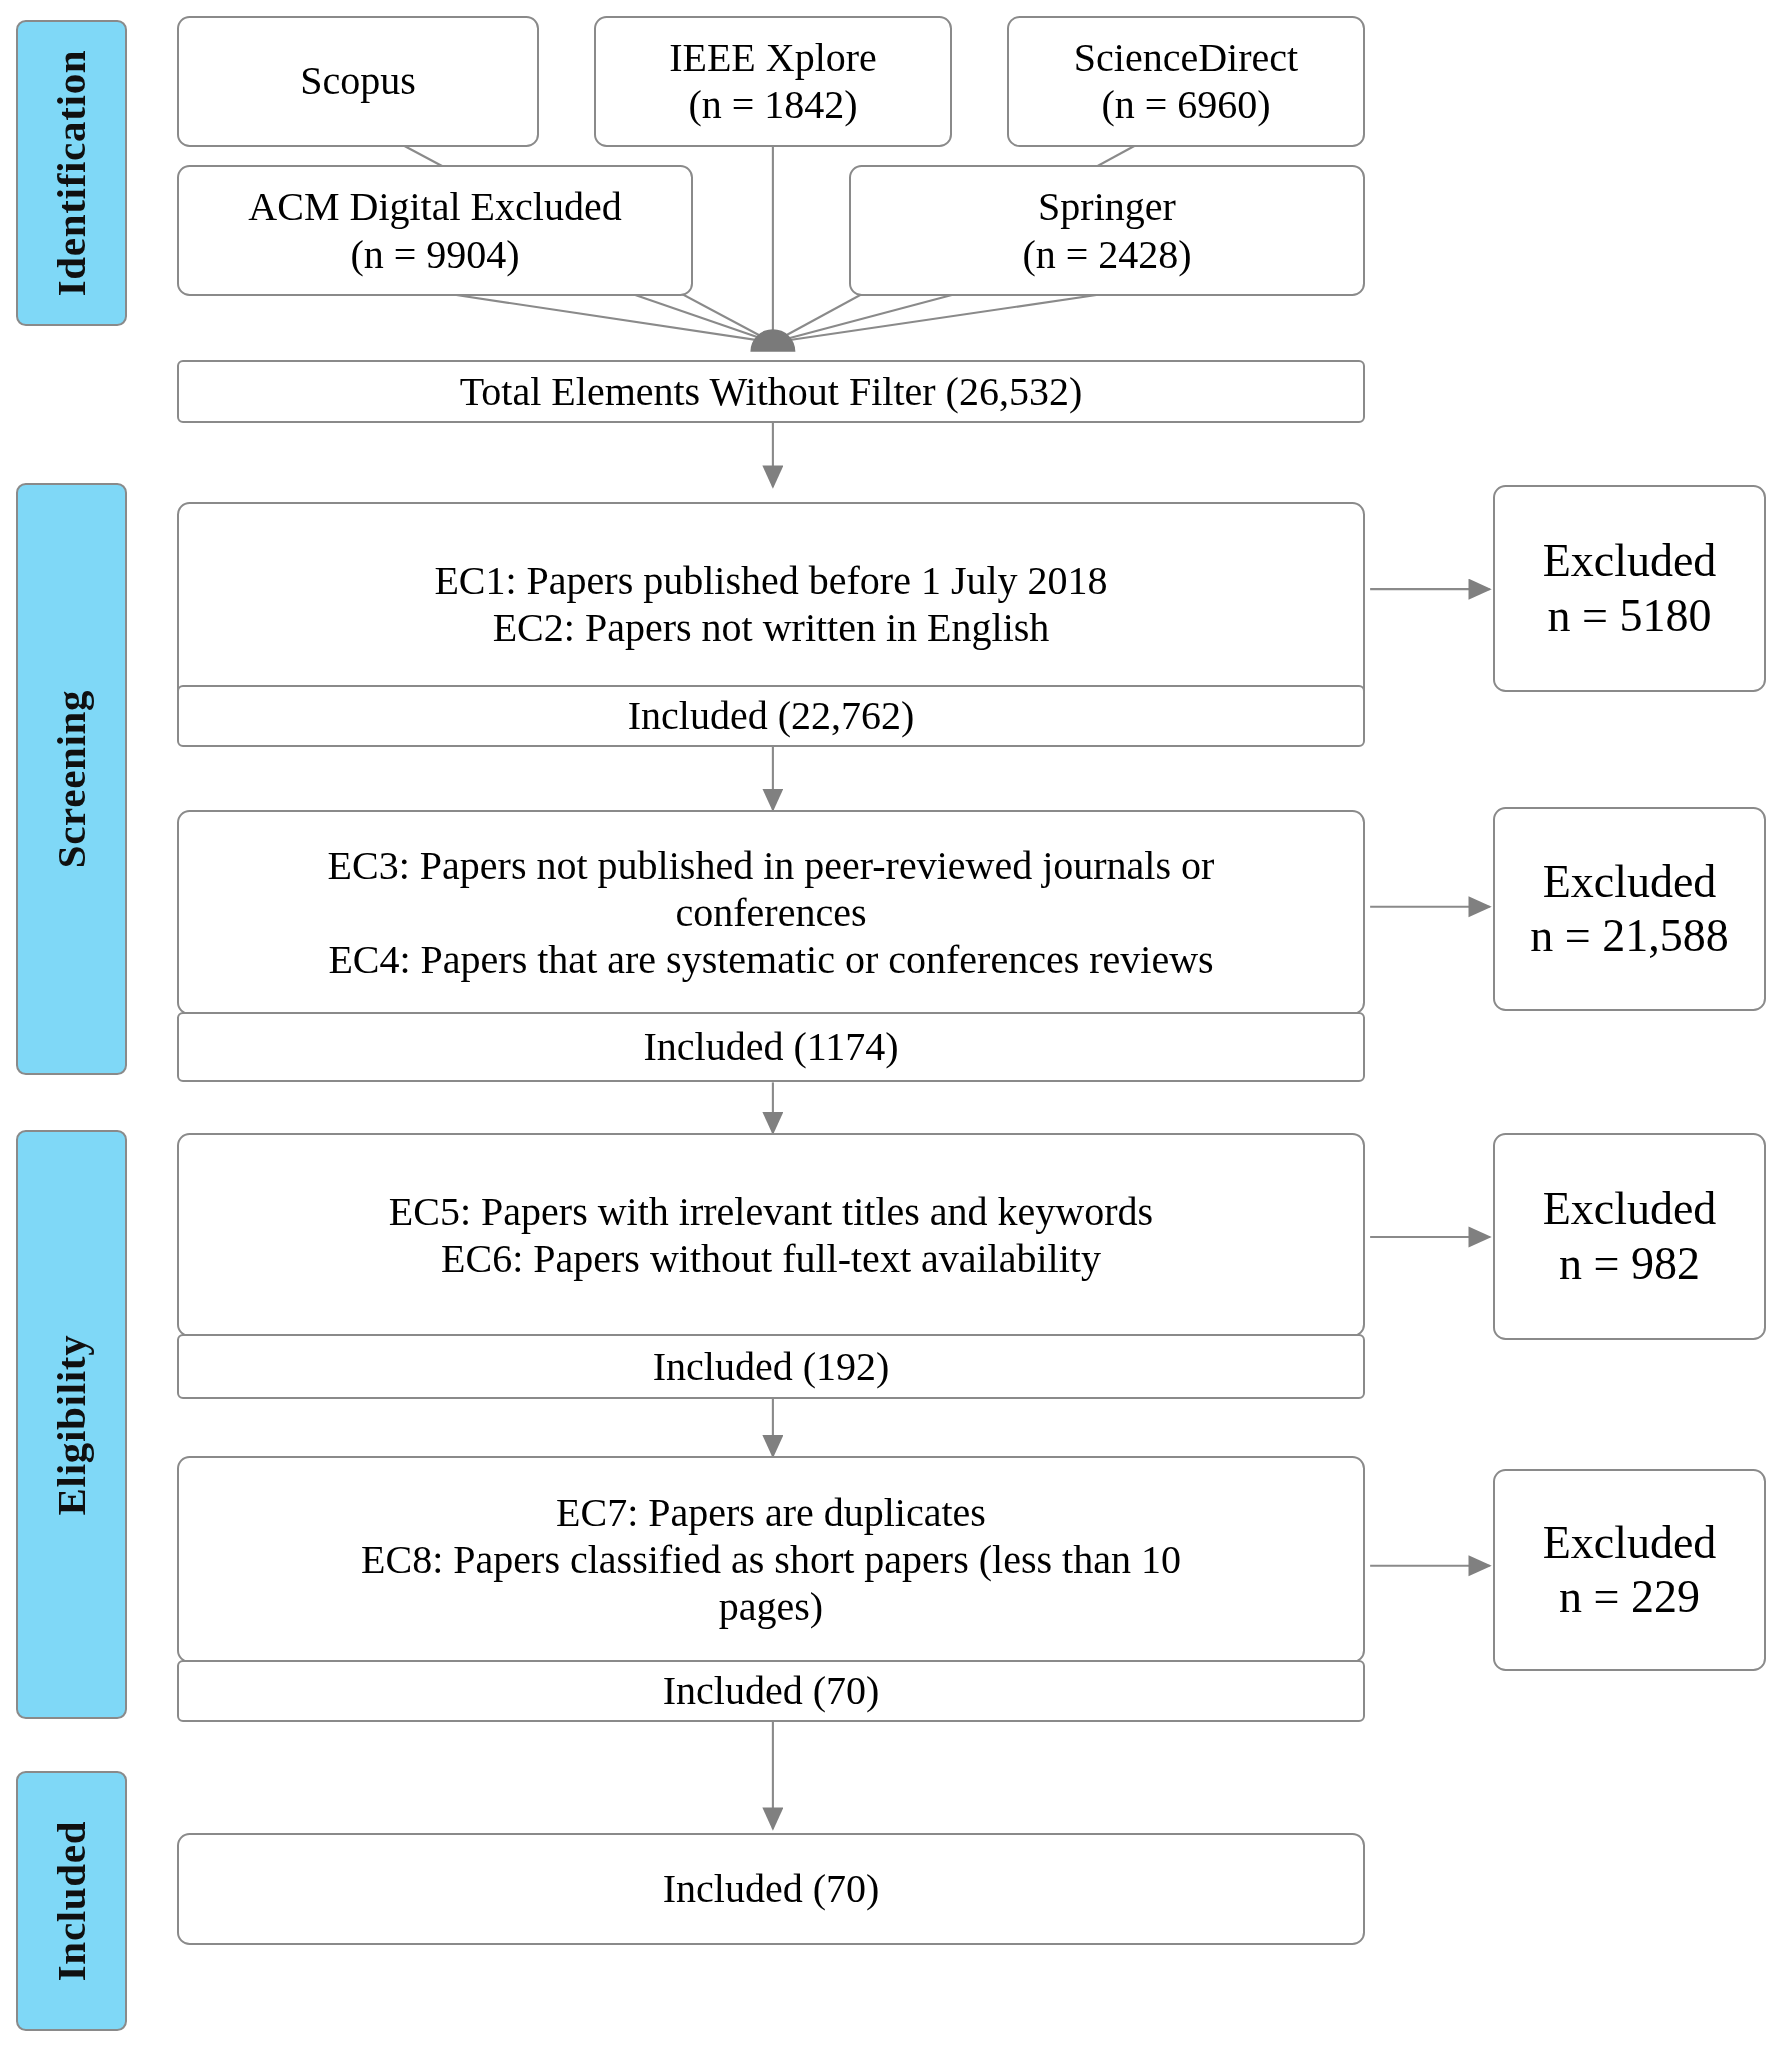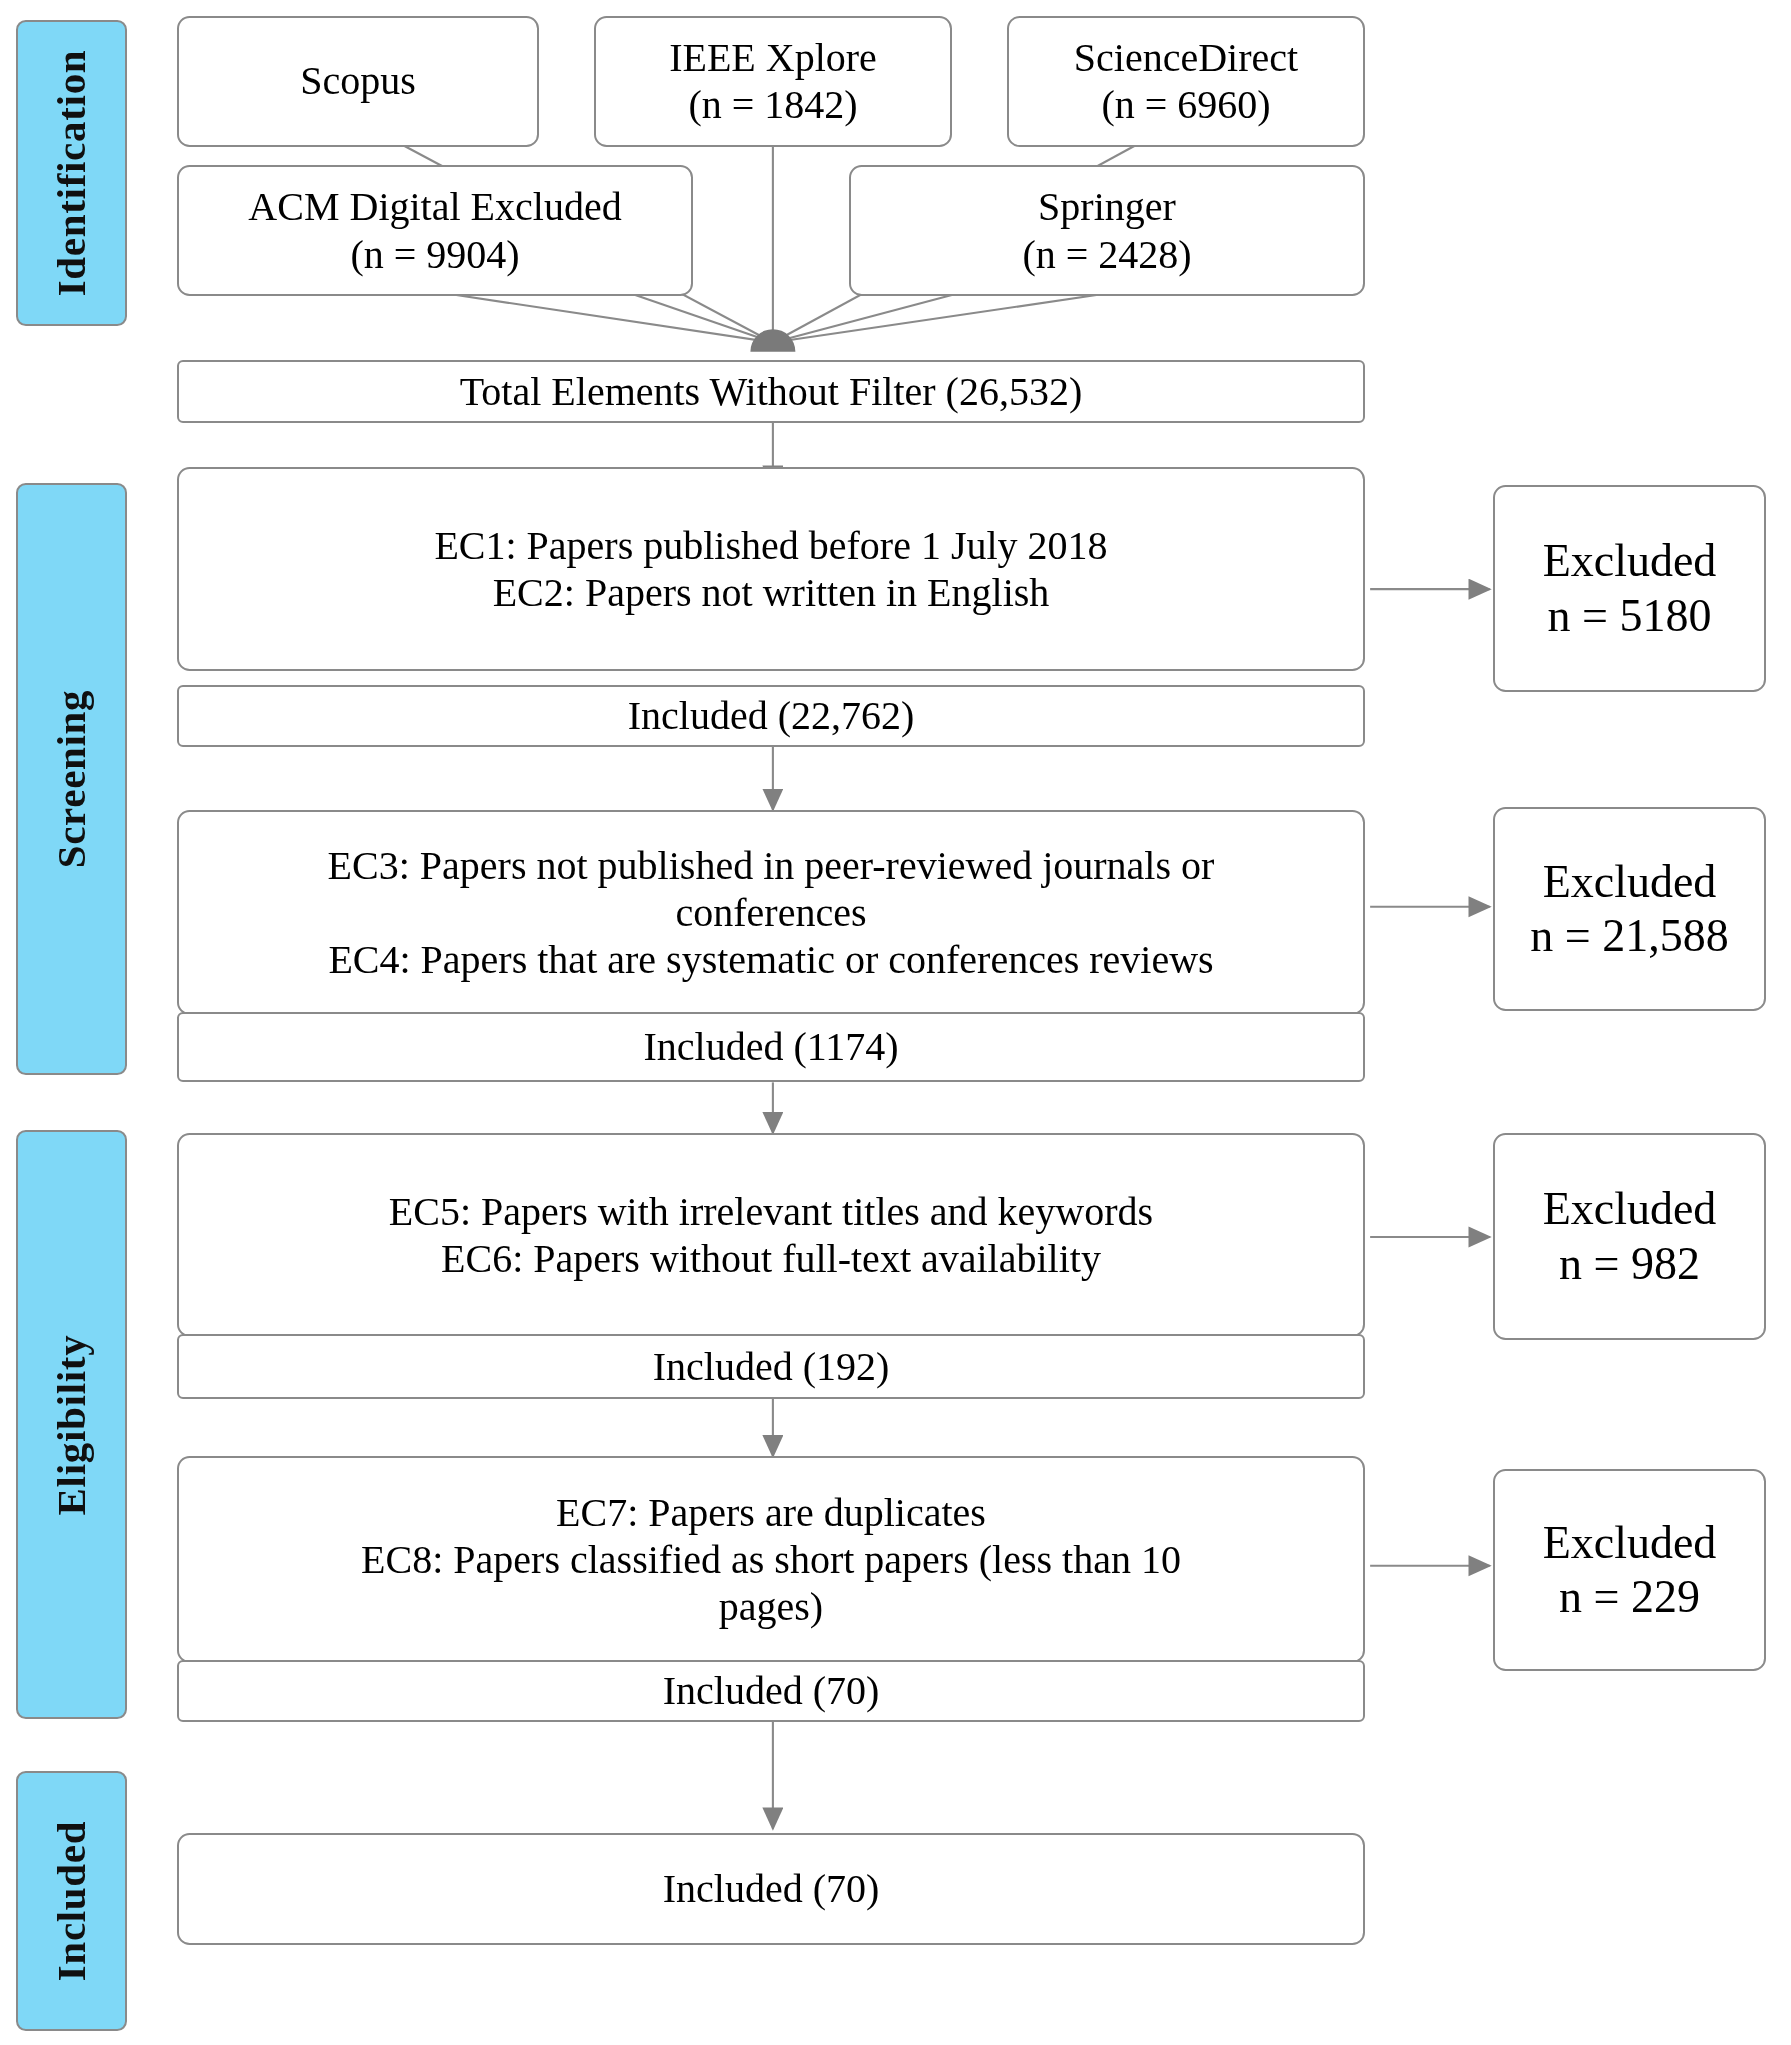--- a/index.html
+++ b/index.html
@@ -141,21 +141,21 @@
       <span class="ln">(n = 2428)</span>
     </span>
   </div>
 
   <div class="node sharp total" style="left:177px;top:360px;width:1188px;height:63px;">
     <span class="txt">
       <span class="ln">Total Elements Without Filter (26,532)</span>
     </span>
   </div>
 
-  <div class="node rounded crit" style="left:177px;top:467px;width:1188px;height:204px;">
+  <div class="node rounded crit" style="left:177px;top:502px;width:1188px;height:204px;">
     <span class="txt">
       <span class="ln">EC1: Papers published before 1 July 2018</span>
       <span class="ln">EC2: Papers not written in English</span>
     </span>
   </div>
   <div class="node sharp inc" style="left:177px;top:685px;width:1188px;height:62px;">
     <span class="txt">
       <span class="ln">Included (22,762)</span>
     </span>
   </div>

